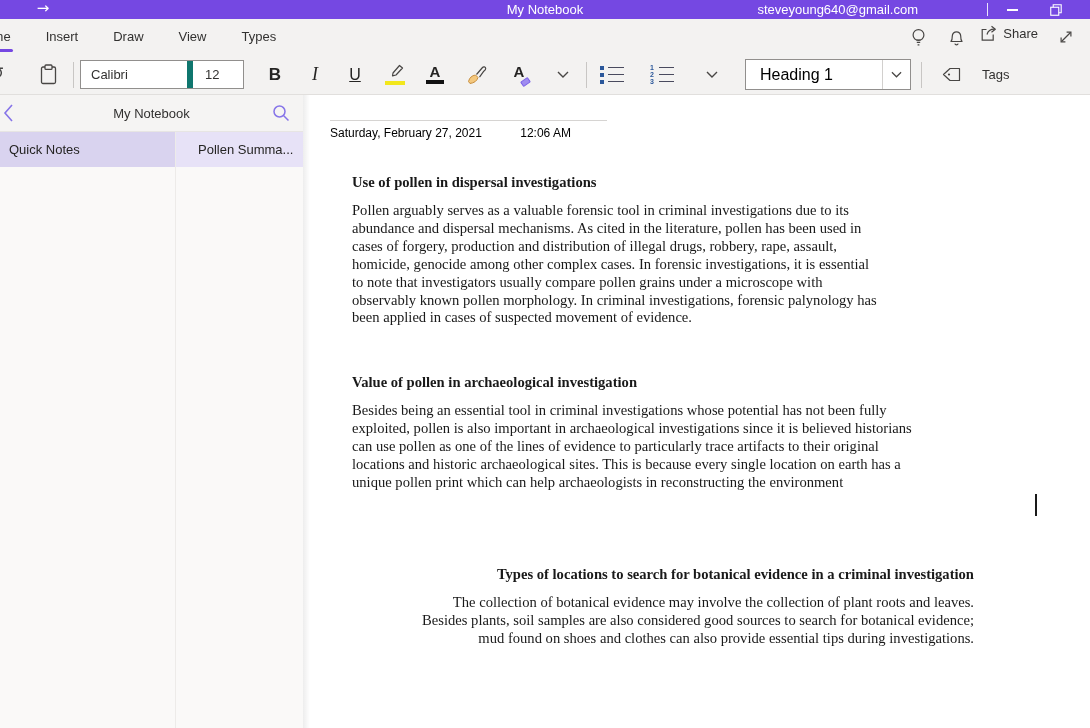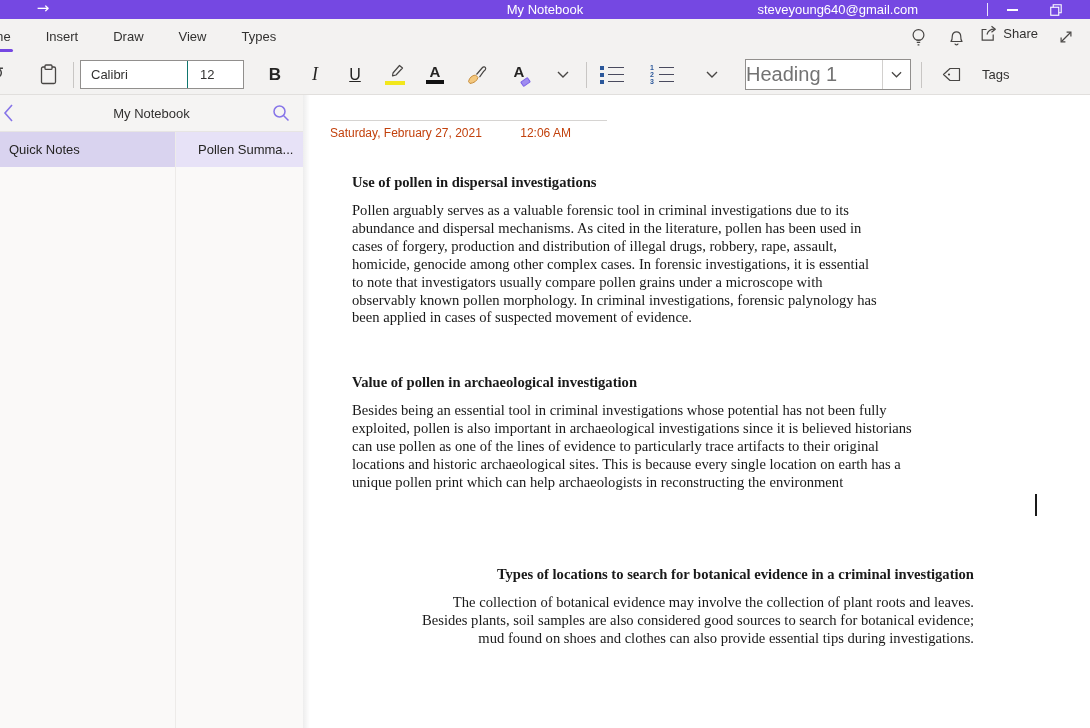--- a/index.html
+++ b/index.html
@@ -33,39 +33,39 @@
   
   .toolbar { position:relative; height:40px; background:#f3f2f1; border-bottom:1px solid #e1dfdd;
              display:flex; align-items:center; }
   .tool-sep { width:1px; height:26px; background:#c8c6c4; margin:0 6px; }
   .tool-btn { display:flex; align-items:center; justify-content:center; height:30px; min-width:30px; cursor:default; }
   .undo-clip { position:absolute; left:-10px; top:8px; width:18px; height:22px; overflow:hidden; }
   .undo-glyph { font-family:"DejaVu Sans", sans-serif; font-size:17px; color:#444; }
   .clipboard-wrap { margin-left:33px; }
   .fontbox { display:flex; height:29px; border:1px solid #918f8d; background:#fff; }
   .font-name { width:106px; font-size:13px; padding:0 10px; display:flex; align-items:center; }
-  .font-size { width:56px; font-size:13px; padding:0 12px; display:flex; align-items:center; border-left:1px solid #0f766e; }
+  .font-size { width:56px; font-size:13px; padding:0 12px; display:flex; align-items:center; border-left:6px solid #0f766e; }
   .fmt-b { font-weight:800; font-size:17px; color:#252423; }
   .fmt-i { font-family:"Liberation Serif", serif; font-style:italic; font-size:18px; color:#252423; }
   .fmt-u { font-size:16px; text-decoration:underline; color:#252423; }
   .stack-icon { position:relative; width:22px; height:24px; text-align:center; }
   .hl-bar { position:absolute; left:1px; right:1px; bottom:2px; height:4px; background:#f2e71c; }
   .fc-a { font-size:15px; font-weight:600; color:#252423; line-height:17px; padding-top:1px; }
   .fc-bar { position:absolute; left:2px; right:2px; bottom:3px; height:4px; background:#111; }
   .clear-a { font-size:15px; font-weight:600; color:#252423; }
   .clear-eraser { position:absolute; right:0px; bottom:2px; width:9px; height:6px; background:#9f8cf0;
       border:1px solid #7b61e8; border-radius:1px; transform:rotate(-35deg); }
   .list-icon { width:26px; height:22px; display:flex; flex-direction:column; justify-content:space-between; padding:2px 1px; }
   .list-row { display:flex; align-items:center; gap:4px; height:4px; }
   .list-bullet { width:4px; height:4px; background:#2b579a; }
   .list-num { width:5px; font-size:7px; line-height:4px; color:#2b579a; font-weight:700; }
   .list-line { flex:1; height:1.5px; background:#494a5e; }
   .style-box { display:flex; align-items:center; height:31px; width:166px; border:1px solid #918f8d;
       background:#fff; margin:0 4px; }
-  .style-label { flex:1; font-size:20px; color:#737373; }
+  .style-label { flex:1; padding-left:14px; font-size:16px; color:#000000; }
   .style-chevron { width:28px; height:100%; display:flex; align-items:center; justify-content:center;
       border-left:1px solid #d2d0ce; }
   .tags-wrap { display:flex; align-items:center; gap:20px; margin-left:14px; font-size:13px; }
 
   
   .app-body { display:flex; height:633px; }
   .sidebar { width:303px; display:flex; flex-direction:column; background:#faf9f8; }
   .sidebar-header { height:37px; background:#f5f4f3; border-bottom:1px solid #e7e5e3;
       display:flex; align-items:center; position:relative; }
   .sb-back { position:absolute; left:2px; top:8px; }
@@ -81,21 +81,21 @@
       font-size:13px; color:#252423; cursor:default; }
   .page-row.selected { background:#e7e2f7; }
 
   
   .content { position:relative; flex:1; background:#fff; overflow:hidden; }
   .content::before { content:""; position:absolute; left:0; top:0; bottom:0; width:7px;
       background:linear-gradient(to right, rgba(0,0,0,.07), rgba(0,0,0,0)); pointer-events:none; }
   .title-block { padding:19px 0 0 27px; }
   .page-title { font-family:"Liberation Serif", serif; font-weight:700; font-size:17.5px; color:#111; }
   .title-rule { width:277px; border:none; border-top:1px solid #d6d4d2; margin-top:6px; }
-  .date-row { margin-top:5px; font-size:12px; color:#c2410c; }
+  .date-row { margin-top:5px; font-size:12px; color:#000000; }
   .date-row .p-date { margin-right:35px; }
   .page-sections { margin:33px 0 0 49px; width:622px; }
   .section { font-family:"Liberation Serif", serif; color:#191919; }
   .sec-heading { font-weight:700; font-size:14.6px; line-height:18px; }
   .sec-para { margin-top:11px; font-size:14.6px; line-height:17.9px; white-space:pre-line; }
   .section:nth-child(2) { margin-top:46px; }
   .section:nth-child(3) { margin-top:73px;text-align:right; }
   .caret { position:absolute; left:732px; top:399px; width:1.5px; height:22px; background:#1a1a1a; }
 
   svg { display:block; }

